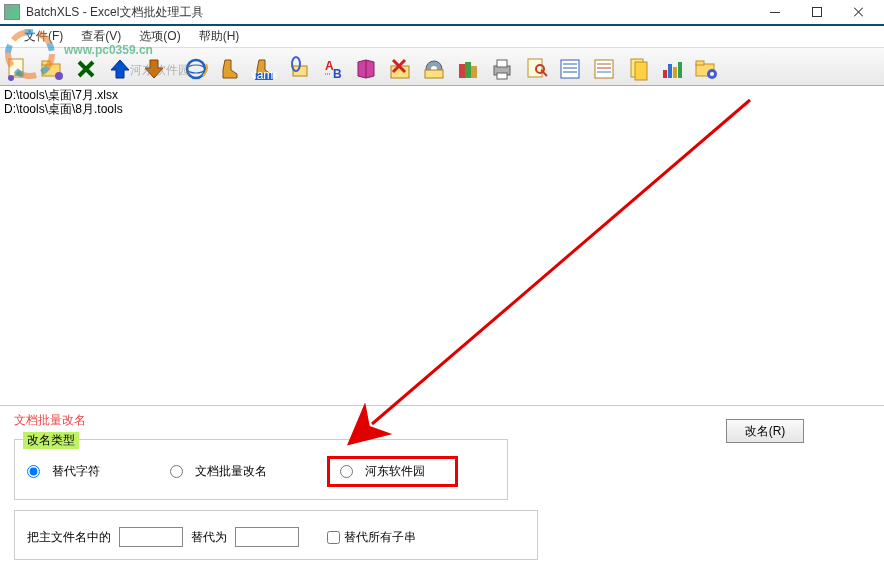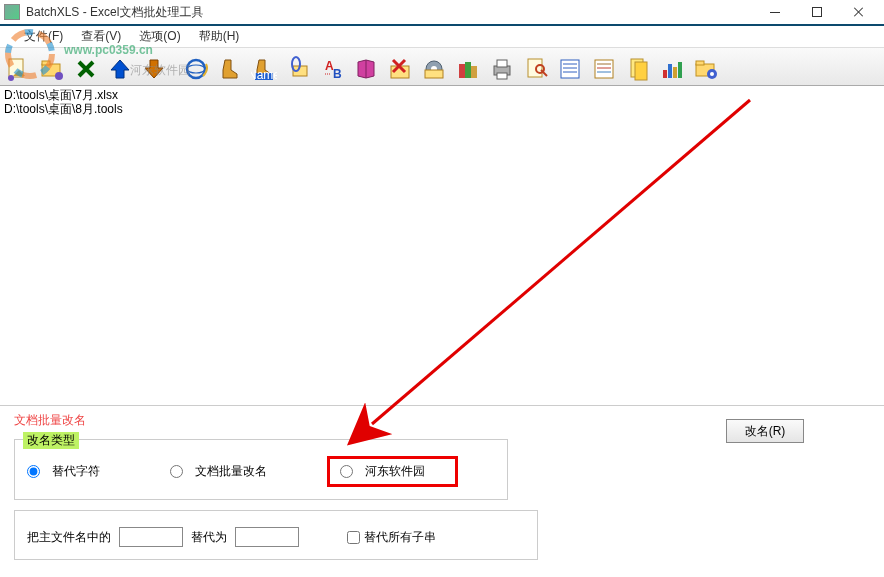--- a/index.html
+++ b/index.html
@@ -24,21 +24,21 @@
 .file-list{background:#fff;padding:2px 4px;font-family:"SimSun",monospace;font-size:12px;line-height:14px;height:320px;border-bottom:1px solid #ccc;overflow:auto}
 .panel-title{padding:6px 14px;font-size:12px;color:#ef4444}
 .group-box{border:1px solid #ccc;margin:4px 14px 10px 14px;position:relative;padding:16px 12px 12px 12px}
 .group-box .legend{position:absolute;top:-8px;left:8px;background:#bef264;padding:0 4px;font-size:12px}
 .radio-row{display:flex;align-items:center;gap:70px}
 .radio-opt{display:flex;align-items:center;gap:12px;cursor:pointer}
 .radio-opt input{margin:0}
 .highlight-box{border:3px solid #e00;padding:4px 30px 4px 10px;margin-left:-10px}
 .replace-row{display:flex;align-items:center;gap:8px}
 .txt-input{width:64px;height:20px;border:1px solid #888;padding:0 2px}
-.chk-opt{display:flex;align-items:center;gap:4px;margin-left:40px}
+.chk-opt{display:flex;align-items:center;gap:4px;margin-left:20px}
 .rename-btn{position:absolute;right:80px;top:419px;width:78px;height:24px;background:linear-gradient(#fafafa,#e5e5e5);border:1px solid #888;cursor:pointer;text-align:center;line-height:22px}
 .watermark{position:absolute;top:24px;left:0;width:220px;height:60px;pointer-events:none;opacity:0.6}
 .arrow-svg{position:absolute;top:90px;left:310px;pointer-events:none}
 </style>
 </head>
 <body>
 
 <div class="titlebar">
   <div class="app-icon"></div>
   <div class="title-text">BatchXLS - Excel文档批处理工具</div>

